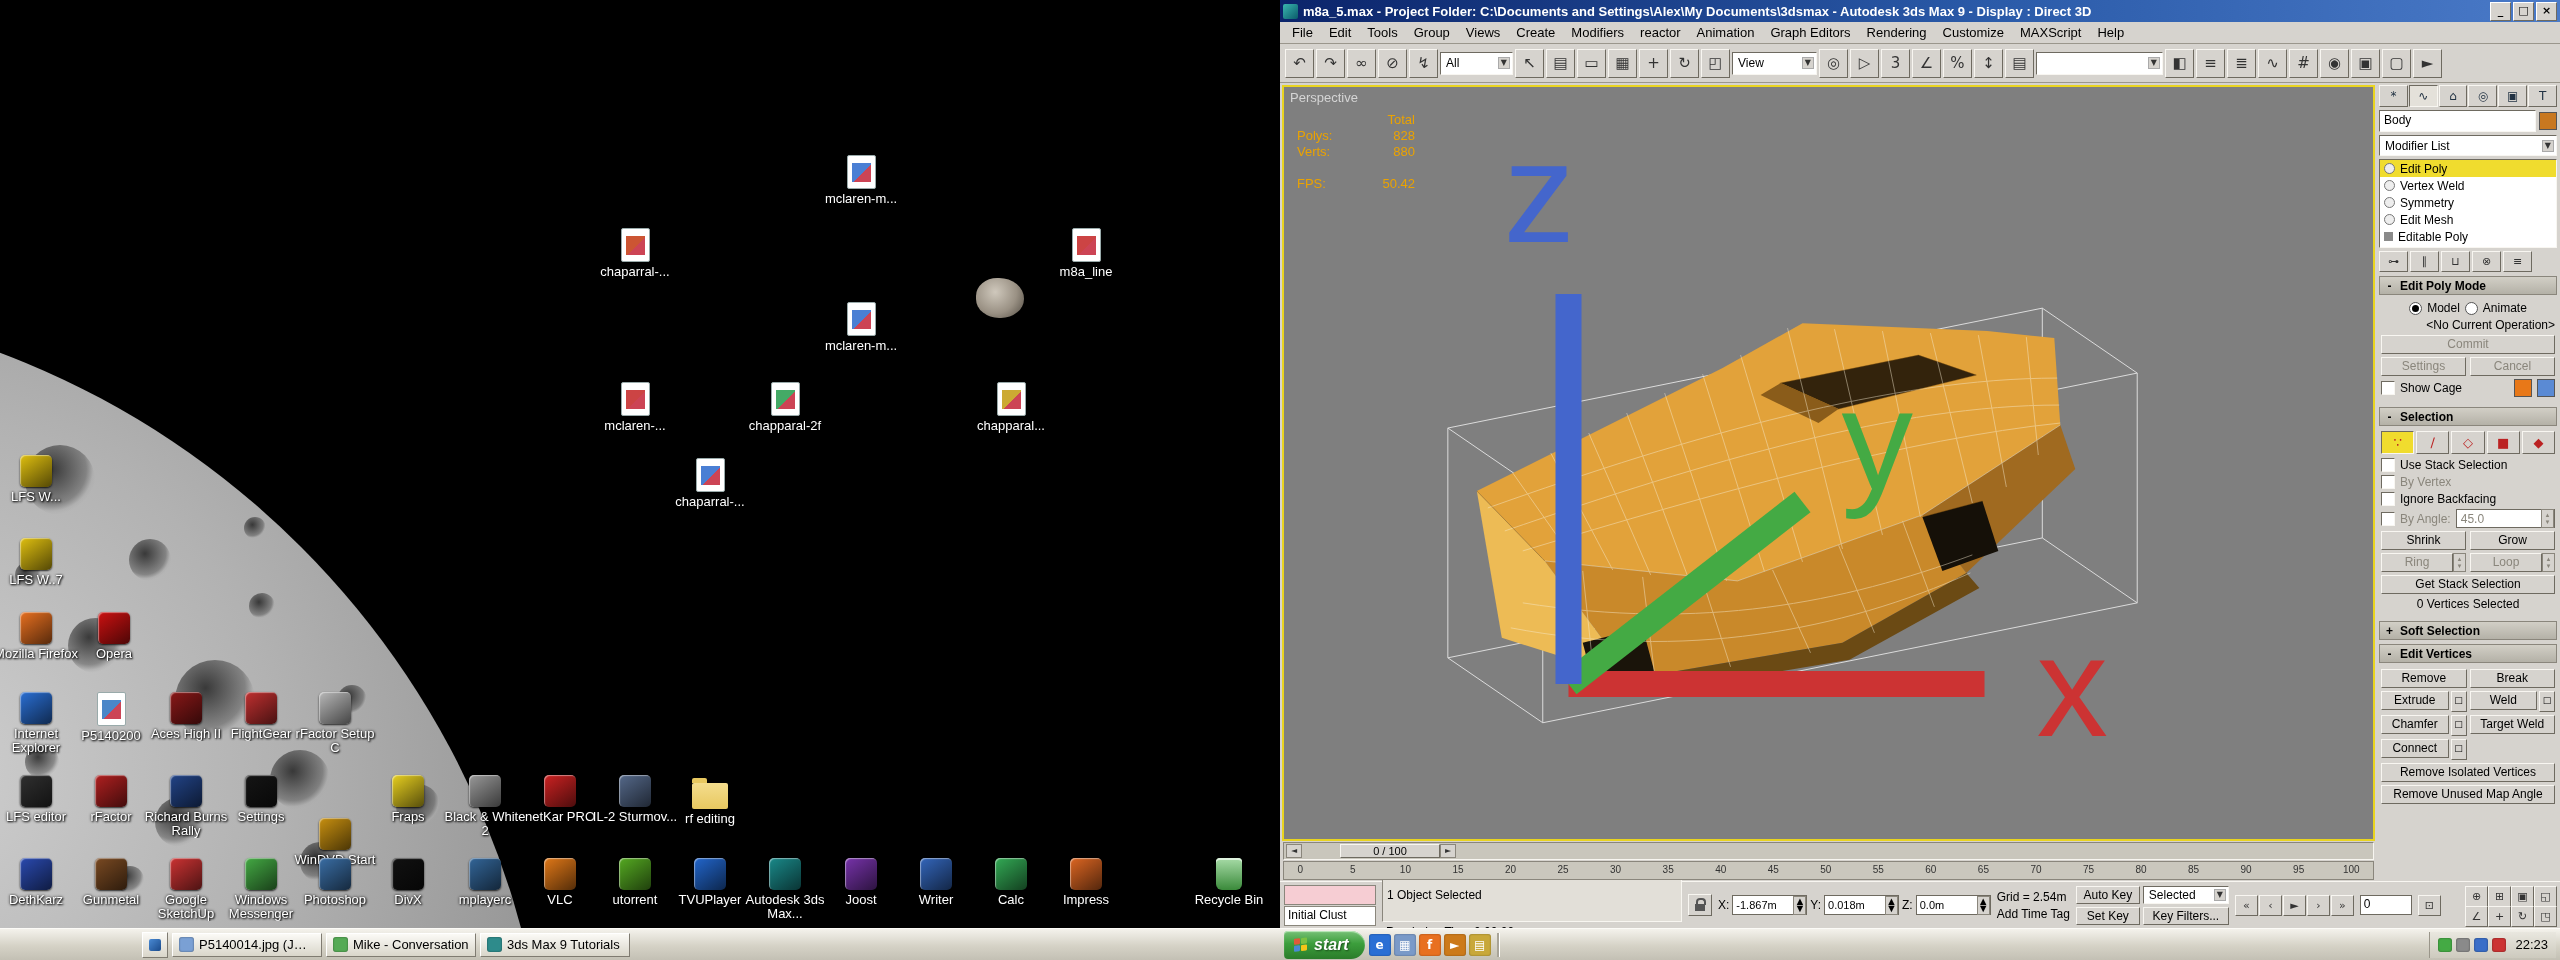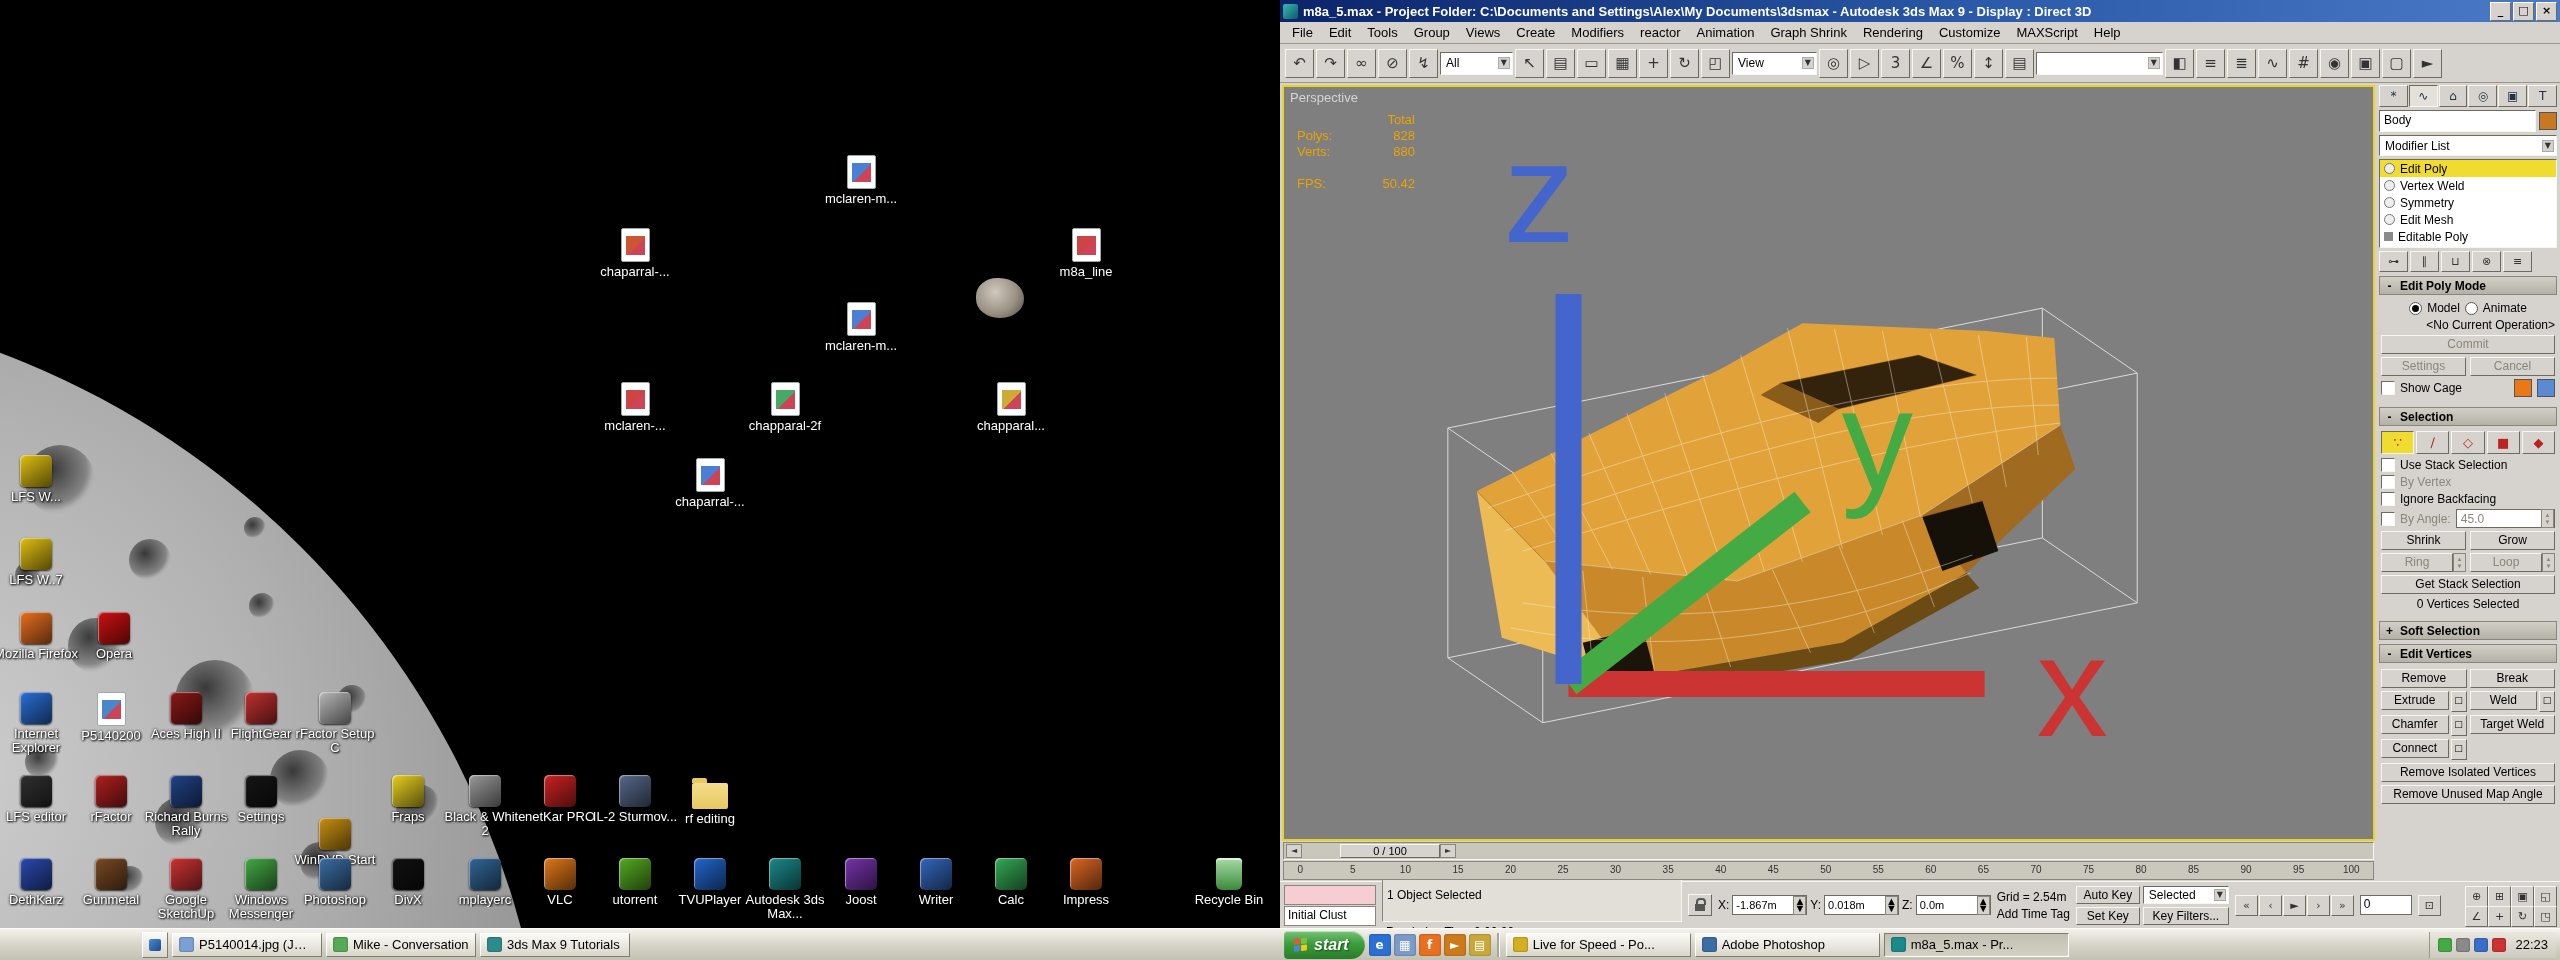--- a/index.html
+++ b/index.html
@@ -421,21 +421,21 @@
       <div class="menubar" id="menubar">
           <div class="menu-item">File</div>
           <div class="menu-item">Edit</div>
           <div class="menu-item">Tools</div>
           <div class="menu-item">Group</div>
           <div class="menu-item">Views</div>
           <div class="menu-item">Create</div>
           <div class="menu-item">Modifiers</div>
           <div class="menu-item">reactor</div>
           <div class="menu-item">Animation</div>
-          <div class="menu-item">Graph Shrink</div>
+          <div class="menu-item">Graph Editors</div>
           <div class="menu-item">Rendering</div>
           <div class="menu-item">Customize</div>
           <div class="menu-item">MAXScript</div>
           <div class="menu-item">Help</div>
         </div>
 
       <div class="toolbar" id="toolbar">
           <div class="tbtn glyph">↶</div>
           <div class="tbtn glyph">↷</div>
           <div class="tbtn glyph">∞</div>
@@ -815,34 +815,20 @@
         <span class="start-txt">start</span>
       </div>
       <div id="quick-launch" style="display:flex;gap:3px;">
           <div class="ql glyph" style="background: rgb(42, 111, 212);">e</div>
           <div class="ql glyph" style="background: rgb(122, 154, 200);">▦</div>
           <div class="ql glyph" style="background: rgb(232, 112, 32);">f</div>
           <div class="ql glyph" style="background: rgb(204, 122, 26);">►</div>
           <div class="ql glyph" style="background: rgb(200, 168, 58);">▤</div>
         </div>
       <div class="tb-sep"></div>
-      <div id="right-tasks" style="display:flex;gap:4px;">
-          <div class="task-btn" style="width: 185px;">
-            <span class="task-ic" style="background: rgb(212, 176, 32);"></span>
-            <span class="task-lbl">Live for Speed - Po...</span>
-          </div>
-          <div class="task-btn" style="width: 185px;">
-            <span class="task-ic" style="background: rgb(58, 110, 165);"></span>
-            <span class="task-lbl">Adobe Photoshop</span>
-          </div>
-          <div class="task-btn active" style="width: 185px;">
-            <span class="task-ic" style="background: rgb(26, 138, 138);"></span>
-            <span class="task-lbl">m8a_5.max - Pr...</span>
-          </div>
-        </div>
       <div class="tray">
         <span id="tray-icons" style="display:flex;gap:4px;">
             <span class="tray-ic" style="background: rgb(68, 170, 68);"></span>
             <span class="tray-ic" style="background: rgb(138, 138, 138);"></span>
             <span class="tray-ic" style="background: rgb(58, 110, 200);"></span>
             <span class="tray-ic" style="background: rgb(204, 51, 51);"></span>
           </span>
         <span class="clock">22:23</span>
       </div>
     </div>

